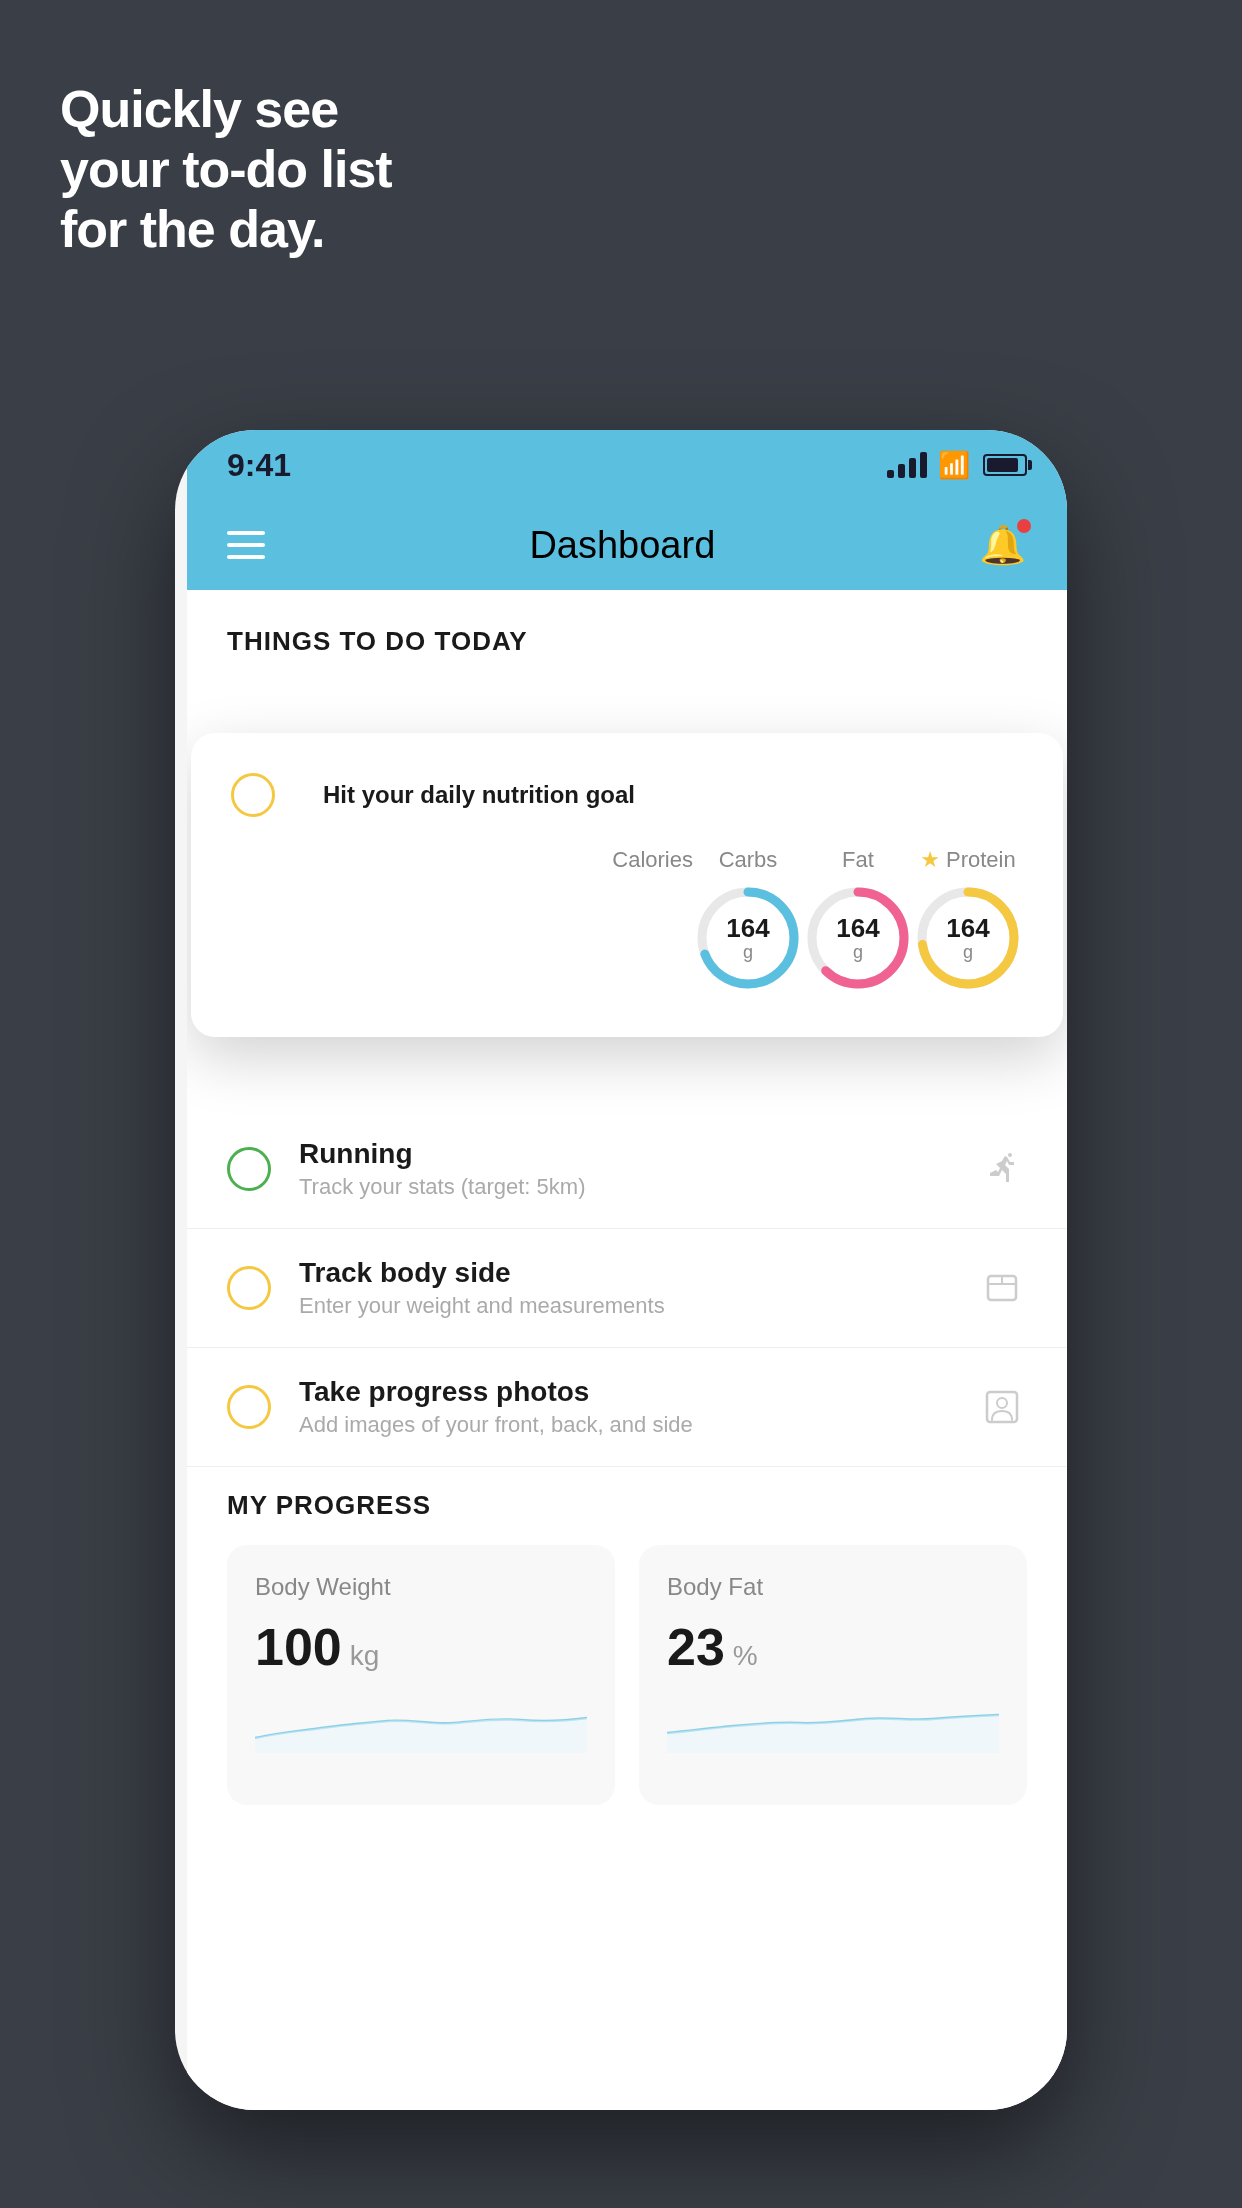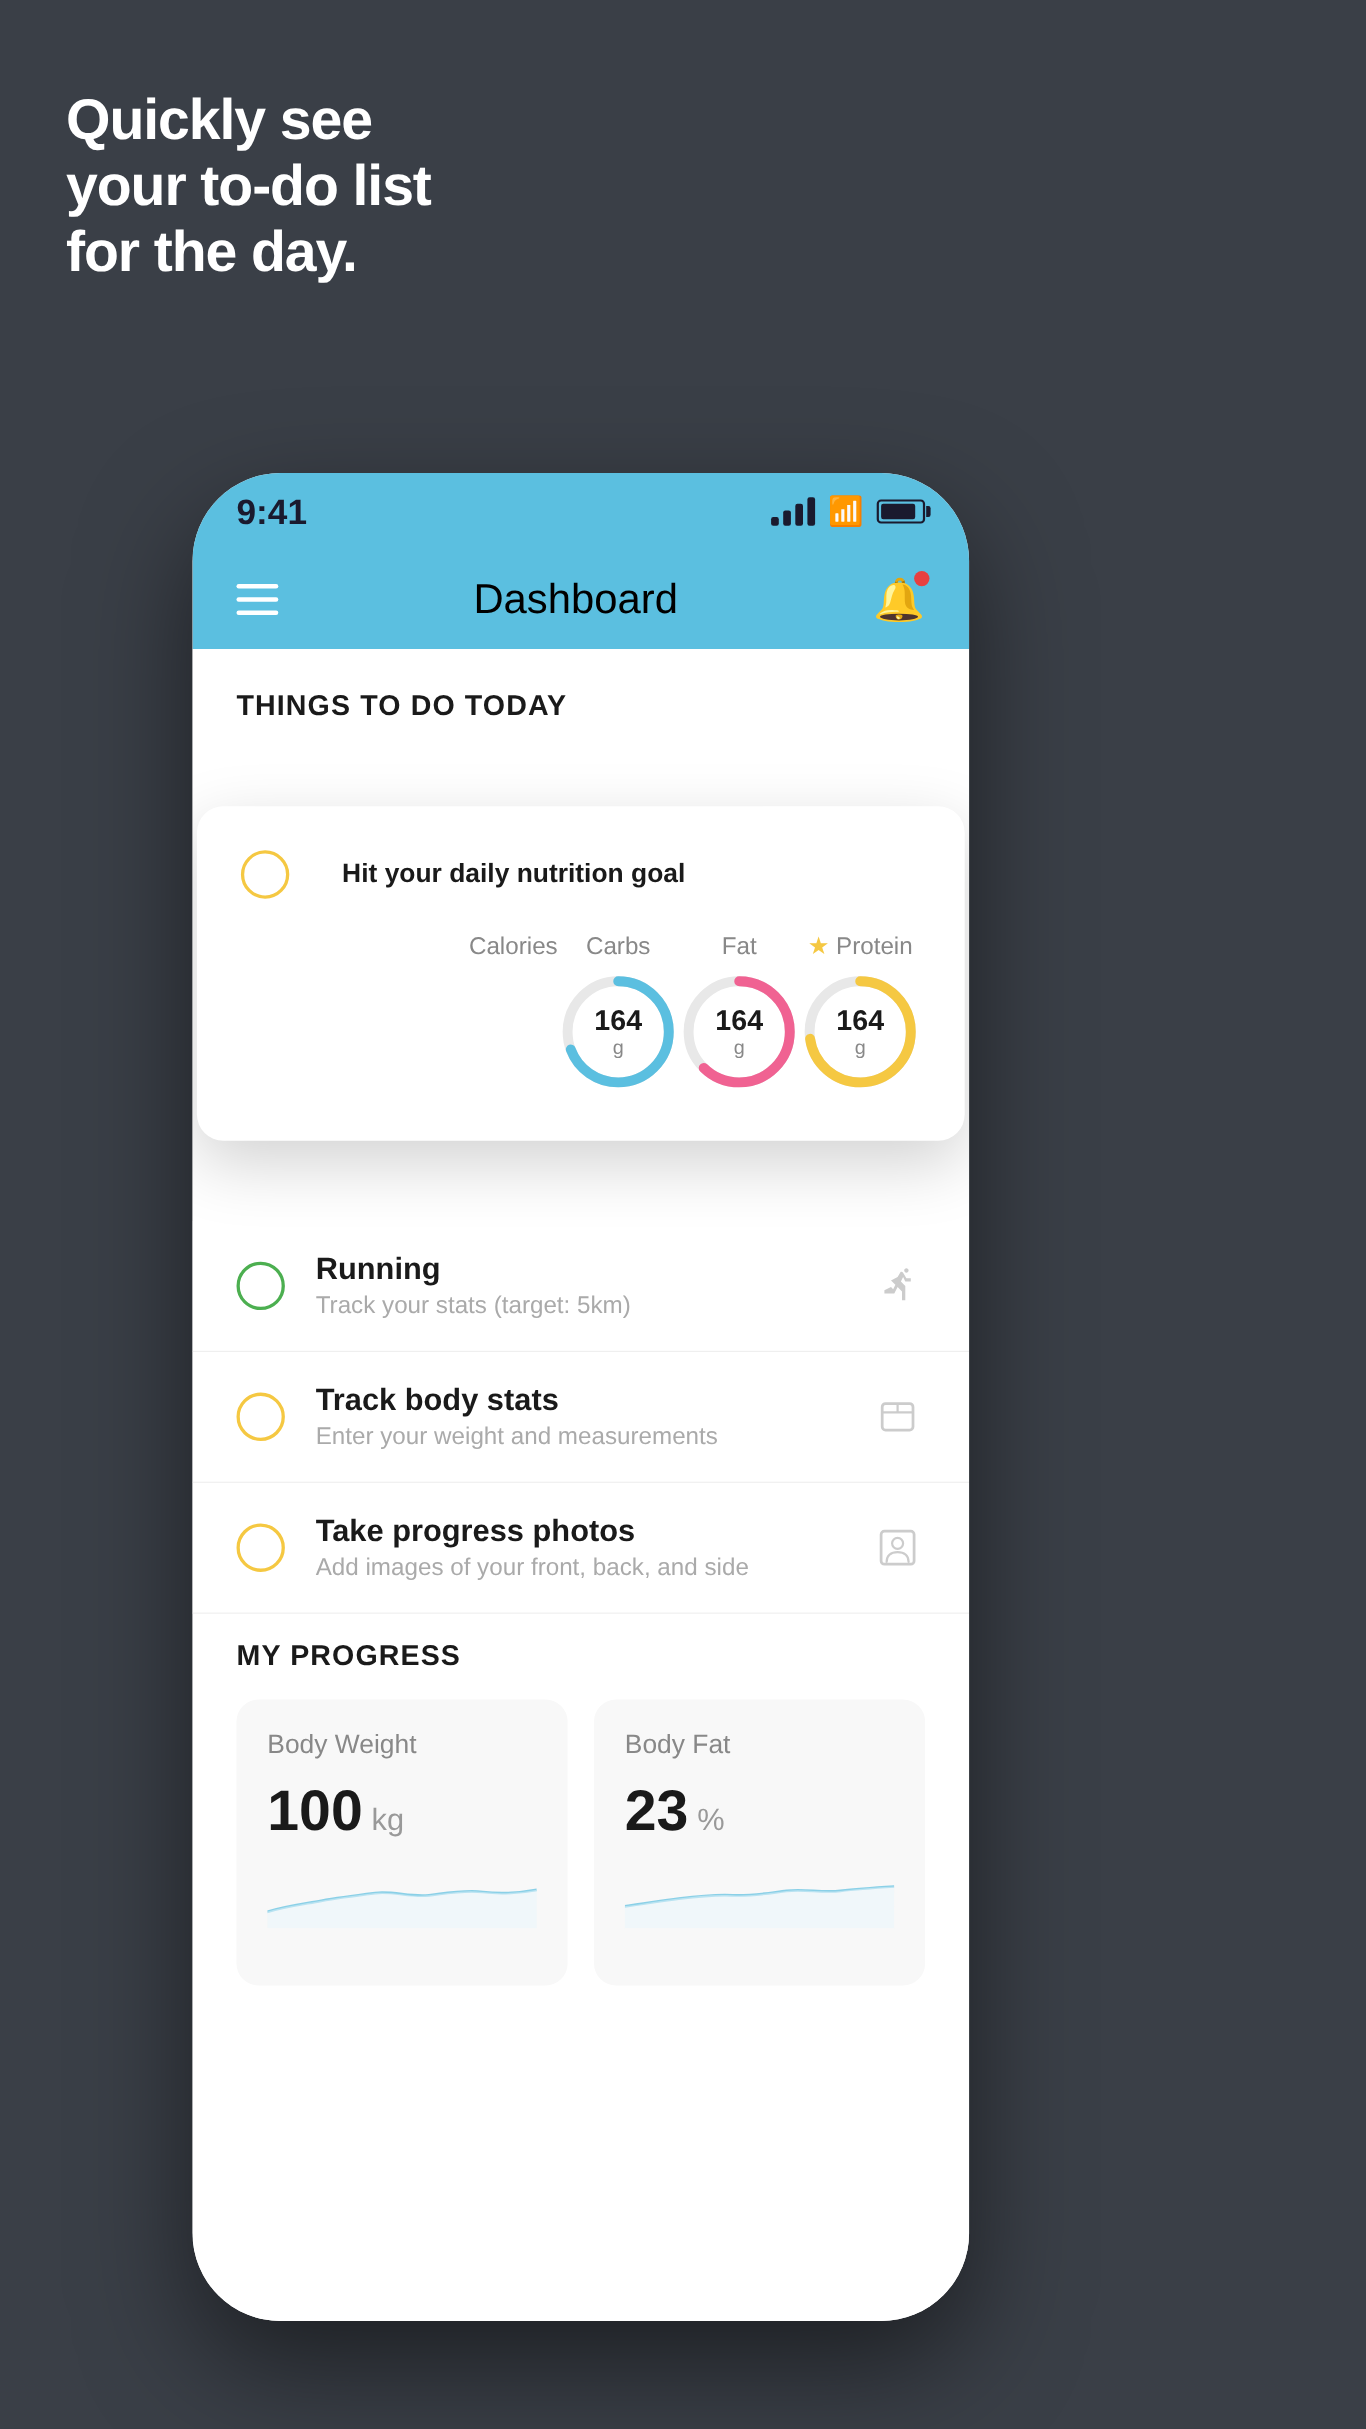--- a/index.html
+++ b/index.html
@@ -23,26 +23,27 @@
       font-weight: 800;
       line-height: 1.15;
       letter-spacing: -1px;
     }
 
     
     .phone {
       position: absolute;
       top: 430px;
       left: 175px;
-      width: 706px;
+      width: 892px;
       height: 1680px;
       background: #f5f5f5;
       border-radius: 80px;
       overflow: hidden;
       box-shadow: 0 40px 100px rgba(0,0,0,0.5);
+      padding-left: 12px;
     }
 
     
     .status-bar {
       background: #5bbfe0;
       height: 70px;
       display: flex;
       align-items: center;
       justify-content: space-between;
       padding: 0 40px;
@@ -469,21 +470,21 @@
         <div class="task-icon">
           <svg width="40" height="40" viewBox="0 0 40 40" fill="none">
             <path d="M28 8c1.1 0 2-.9 2-2s-.9-2-2-2-2 .9-2 2 .9 2 2 2zm-8 4l-6 3 4 4-4 8h3l3-6 4 4v8h3V20l-4-4 2-4 2 4h5v-3h-4l-3-5c-.5-.8-1.4-1-2.3-.7L20 12h.1zM8 24v3h6l2-4-2-2-6 3z" fill="#ccc"></path>
           </svg>
         </div>
       </div>
 
       <div class="task-item">
         <div class="task-checkbox-yellow"></div>
         <div class="task-item-info">
-          <div class="task-item-title">Track body stats</div>
+          <div class="task-item-title">Track body side</div>
           <div class="task-item-sub">Enter your weight and measurements</div>
         </div>
         <div class="task-icon">
           <svg width="40" height="40" viewBox="0 0 40 40" fill="none">
             <rect x="6" y="8" width="28" height="24" rx="3" stroke="#ccc" stroke-width="2.5" fill="none"></rect>
             <line x1="6" y1="16" x2="34" y2="16" stroke="#ccc" stroke-width="2"></line>
             <line x1="20" y1="8" x2="20" y2="16" stroke="#ccc" stroke-width="2"></line>
           </svg>
         </div>
       </div>

